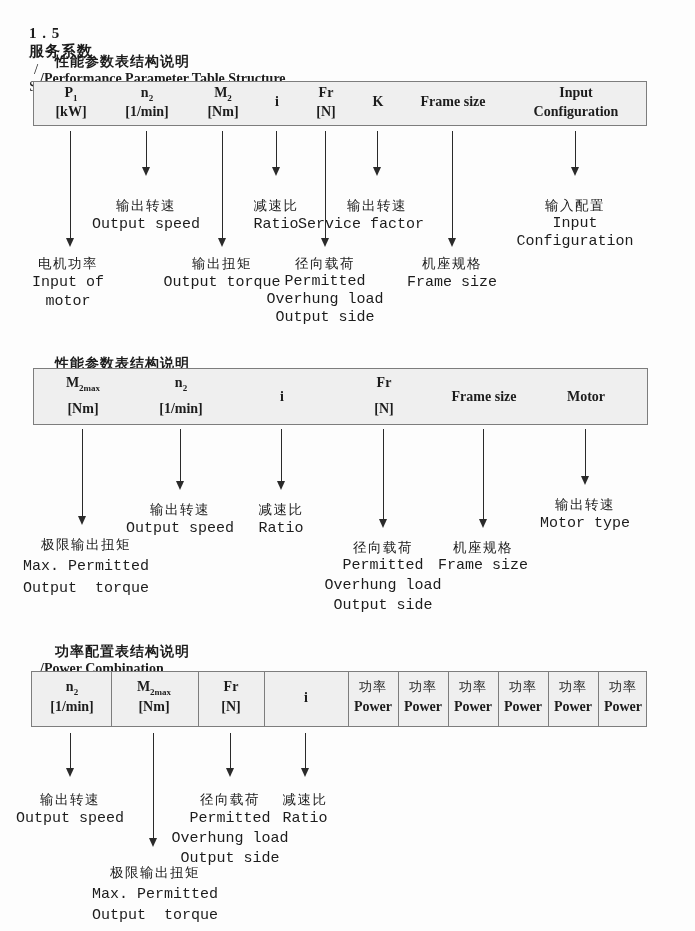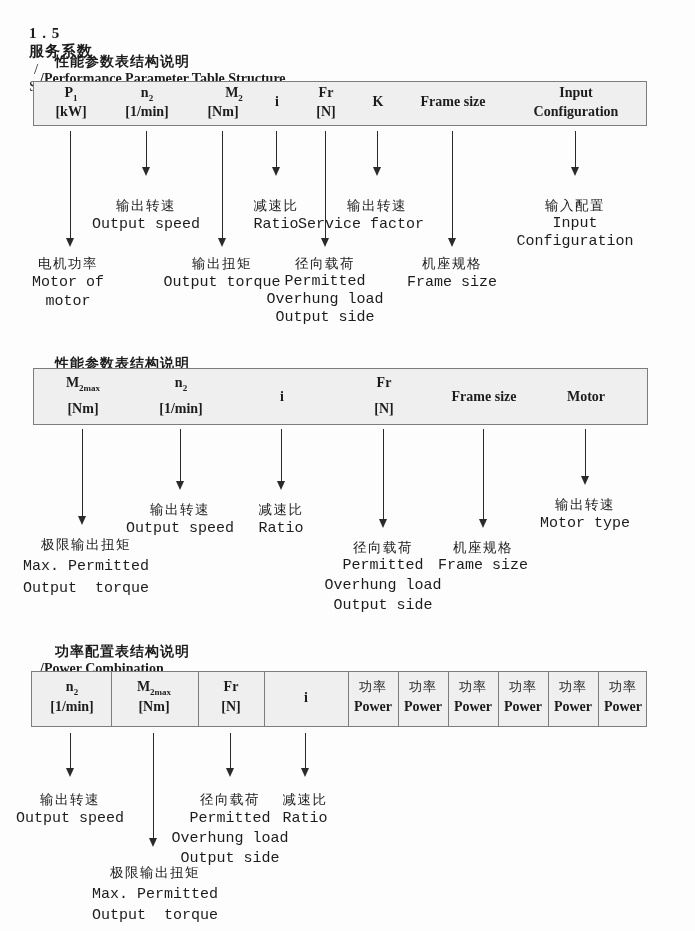--- a/index.html
+++ b/index.html
@@ -44,21 +44,21 @@
     <div class="heading" style="top:37px">
       <span class="hcn">性能参数表结构说明</span>
       <span class="hen">/Performance Parameter Table Structure</span>
     </div>
 
     <div class="tbox" style="left:33px;top:81px;width:614px;height:45px">
       <div class="th" style="left:37px;top:3px"><span>P</span><sub>1</sub></div>
       <div class="th" style="left:37px;top:22px">[kW]</div>
       <div class="th" style="left:113px;top:3px"><span>n</span><sub>2</sub></div>
       <div class="th" style="left:113px;top:22px">[1/min]</div>
-      <div class="th" style="left:200px;top:3px"><span>M</span><sub>2</sub></div>
+      <div class="th" style="left:189px;top:3px"><span>M</span><sub>2</sub></div>
       <div class="th" style="left:189px;top:22px">[Nm]</div>
       <div class="th" style="left:243px;top:12px">i</div>
       <div class="th" style="left:292px;top:3px">Fr</div>
       <div class="th" style="left:292px;top:22px">[N]</div>
       <div class="th" style="left:344px;top:12px">K</div>
       <div class="th" style="left:419px;top:12px">Frame size</div>
       <div class="th" style="left:542px;top:3px">Input</div>
       <div class="th" style="left:542px;top:22px">Configuration</div>
     </div>
 
@@ -75,21 +75,21 @@
     <div class="ctr en" style="left:146px;top:216px">Output speed</div>
     <div class="ctr cn" style="left:276px;top:197px">减速比</div>
     <div class="ctr en" style="left:276px;top:216px">Ratio</div>
     <div class="ctr cn" style="left:377px;top:197px">输出转速</div>
     <div class="ctr en" style="left:361px;top:216px">Service factor</div>
     <div class="ctr cn" style="left:575px;top:197px">输入配置</div>
     <div class="ctr en" style="left:575px;top:215px">Input</div>
     <div class="ctr en" style="left:575px;top:233px">Configuration</div>
 
     <div class="ctr cn" style="left:68px;top:255px">电机功率</div>
-    <div class="ctr en" style="left:68px;top:274px">Motor of</div>
+    <div class="ctr en" style="left:68px;top:274px">Input of</div>
     <div class="ctr en" style="left:68px;top:293px">motor</div>
     <div class="ctr cn" style="left:222px;top:255px">输出扭矩</div>
     <div class="ctr en" style="left:222px;top:274px">Output torque</div>
     <div class="ctr cn" style="left:325px;top:255px">径向载荷</div>
     <div class="ctr en" style="left:325px;top:273px">Permitted</div>
     <div class="ctr en" style="left:325px;top:291px">Overhung load</div>
     <div class="ctr en" style="left:325px;top:309px">Output side</div>
     <div class="ctr cn" style="left:452px;top:255px">机座规格</div>
     <div class="ctr en" style="left:452px;top:274px">Frame size</div>
   </div>

